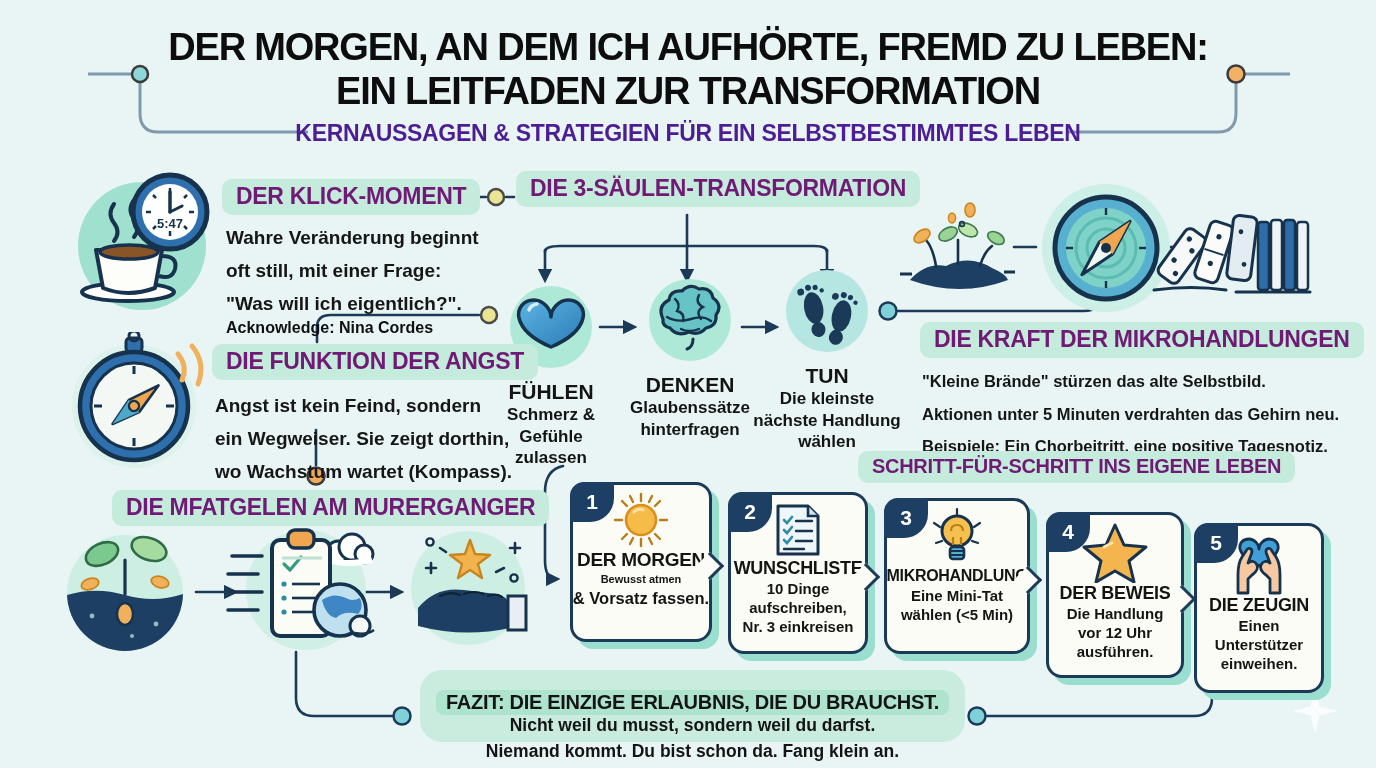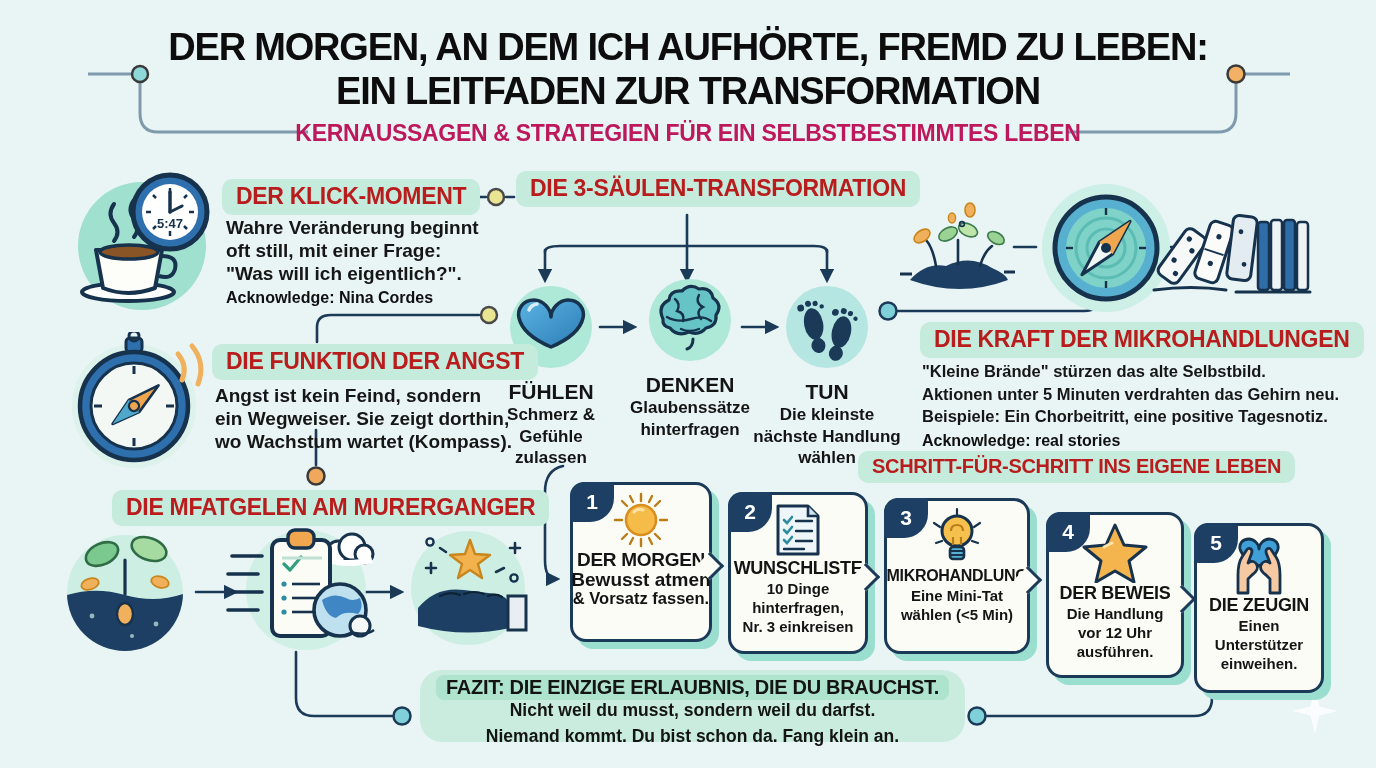--- a/index.html
+++ b/index.html
@@ -9,29 +9,29 @@
     font-family:"Liberation Sans",sans-serif;color:#141414;
   }
   .abs{position:absolute;}
   .z2{z-index:2;}
   #wires{position:absolute;left:0;top:0;z-index:1;pointer-events:none;}
 
   
   .title-line{white-space:nowrap;font-weight:bold;letter-spacing:-1.2px;
     font-size:38px;color:#0d0d0d;text-align:center;width:1376px;line-height:42px;}
   .subtitle{white-space:nowrap;font-weight:bold;letter-spacing:-.3px;
-    font-size:23px;color:#be185d;text-align:center;width:1376px;}
+    font-size:23px;color:#4c1d95;text-align:center;width:1376px;}
 
   
   .pill{display:inline-block;background:#c5ebdc;border-radius:10px;
     padding:4px 14px 5px;font-weight:bold;font-size:23px;letter-spacing:-.3px;
-    color:#b91c1c;white-space:nowrap;}
+    color:#701a75;white-space:nowrap;}
   .pill.small{font-size:20px;}
 
-  .body-line{white-space:nowrap;font-weight:600;font-size:19px;line-height:23px;color:#161616;}
+  .body-line{white-space:nowrap;font-weight:600;font-size:19px;line-height:23px;color:#161616;margin-top:10px;}
   .body-line.sm{font-size:16.5px;line-height:22.5px;}
   .ack-line{white-space:nowrap;font-weight:600;font-size:16px;margin-top:4px;color:#101010;}
 
   
   .pillar{position:absolute;width:160px;text-align:center;z-index:2;}
   .pillar .p-label{font-weight:bold;font-size:21px;margin-top:6px;}
   .pillar .p-line{font-weight:600;font-size:17px;line-height:21.5px;}
 
   
   .card{position:absolute;background:#fcfcf6;border:3px solid #1b3a58;border-radius:16px;
@@ -41,21 +41,21 @@
     transform:rotate(45deg);background:#fcfcf6;border-top:3px solid #1b3a58;
     border-right:3px solid #1b3a58;}
   .badge{position:absolute;left:-3px;top:-3px;background:#1c3f63;color:#fff;
     font-weight:bold;font-size:21px;width:44px;height:40px;
     border-radius:14px 4px 24px 4px;display:flex;align-items:center;justify-content:center;}
   .card-title{font-weight:bold;font-size:18px;letter-spacing:-.3px;white-space:nowrap;line-height:21px;}
   .card-line{font-weight:600;font-size:15px;line-height:19px;white-space:nowrap;}
 
   
   .fazit-box{position:absolute;left:420px;top:670px;width:545px;height:72px;
-    background:#c9ecdf;border-radius:22px;text-align:center;z-index:2;padding-top:5px;box-sizing:border-box;}
+    background:#c9ecdf;border-radius:22px;text-align:center;z-index:2;padding-top:20px;box-sizing:border-box;}
   .fazit-title{display:inline-block;background:#aee3cd;border-radius:8px;padding:1px 10px;
     font-weight:bold;font-size:20px;letter-spacing:-.3px;white-space:nowrap;}
   .fazit-line{font-weight:600;font-size:17.5px;line-height:21.5px;white-space:nowrap;}
 
   .sparkle{position:absolute;left:1292px;top:688px;width:46px;height:46px;z-index:1;
     background:rgba(255,255,255,.75);
     clip-path:polygon(50% 0,60% 40%,100% 50%,60% 60%,50% 100%,40% 60%,0 50%,40% 40%);}
 </style>
 </head>
 <body>
@@ -193,21 +193,21 @@
         <path d="M20,40 q10,6 24,2 q12,-4 20,2"></path>
         <path d="M34,52 q8,4 18,0"></path>
       </g>
       <path d="M46,62 q0,8 -6,10" stroke="#16324d" stroke-width="3" fill="none" stroke-linecap="round"></path>
     </svg>
     <div class="p-label">DENKEN</div>
     <div class="p-line">Glaubenssätze</div>
     <div class="p-line">hinterfragen</div>
   </div>
 
-  <div class="pillar" style="left:742px;top:284px;width:170px;">
+  <div class="pillar" style="left:742px;top:268px;width:170px;">
     <svg width="86" height="86" viewBox="0 0 86 86">
       <circle cx="43" cy="43" r="41" fill="#b5e6e2"></circle>
       <g fill="#1b3a58">
         <g transform="rotate(-10 30 42)">
           <ellipse cx="30" cy="40" rx="9.5" ry="16"></ellipse>
           <ellipse cx="31" cy="62" rx="7" ry="7.5"></ellipse>
           <circle cx="20" cy="22" r="3.4"></circle>
             <circle cx="28" cy="19" r="3"></circle>
           <circle cx="35" cy="20" r="2.6"></circle>
             <circle cx="41" cy="24" r="2.2"></circle>
@@ -433,21 +433,21 @@
           <path d="M45,43 l5,5"></path>
           <path d="M12,48 l5,-5"></path>
           <path d="M45,15 l5,-5"></path>
         <path d="M20,5 l3,6"></path>
           <path d="M42,5 l-3,6"></path>
           <path d="M20,53 l3,-6"></path>
           <path d="M42,53 l-3,-6"></path>
       </g>
     </svg>
     <div class="card-title" style="font-size:19px;">DER MORGEN</div>
-    <div class="card-line" style="font-size:19px;">Bewusst atmen</div>
+    <div class="card-line" style="font-size:11px;">Bewusst atmen</div>
     <div class="card-line" style="font-size:16.5px;">&amp; Vorsatz fassen.</div>
   </div>
 
   <div class="card" style="left:728px;top:492px;width:134px;height:156px;">
     <div class="badge">2</div>
     <div class="pointer"></div>
     <svg width="48" height="56" viewBox="0 0 48 56" style="margin-top:7px;">
       <path d="M4,4 H34 L44,14 V52 H4 Z" fill="#eef6fa" stroke="#16324d" stroke-width="3" stroke-linejoin="round"></path>
       <path d="M34,4 V14 H44" fill="#cfe3ec" stroke="#16324d" stroke-width="2.6"></path>
       <g stroke="#2e8ca0" stroke-width="2.6" fill="none" stroke-linecap="round">
@@ -457,21 +457,21 @@
       </g>
       <g stroke="#16324d" stroke-width="2.4" stroke-linecap="round">
         <path d="M22,19 H38"></path>
           <path d="M22,29 H38"></path>
           <path d="M22,39 H38"></path>
           <path d="M10,47 H30"></path>
       </g>
     </svg>
     <div class="card-title">WUNSCHLISTE</div>
     <div class="card-line">10 Dinge</div>
-    <div class="card-line">hinterfragen,</div>
+    <div class="card-line">aufschreiben,</div>
     <div class="card-line">Nr. 3 einkreisen</div>
   </div>
 
   <div class="card" style="left:884px;top:498px;width:140px;height:150px;">
     <div class="badge">3</div>
     <div class="pointer"></div>
     <svg width="62" height="58" viewBox="0 0 62 58" style="margin-top:6px;">
       <g stroke="#16324d" stroke-width="2.2" stroke-linecap="round">
         <path d="M8,16 l6,4"></path>
           <path d="M54,16 l-6,4"></path>

